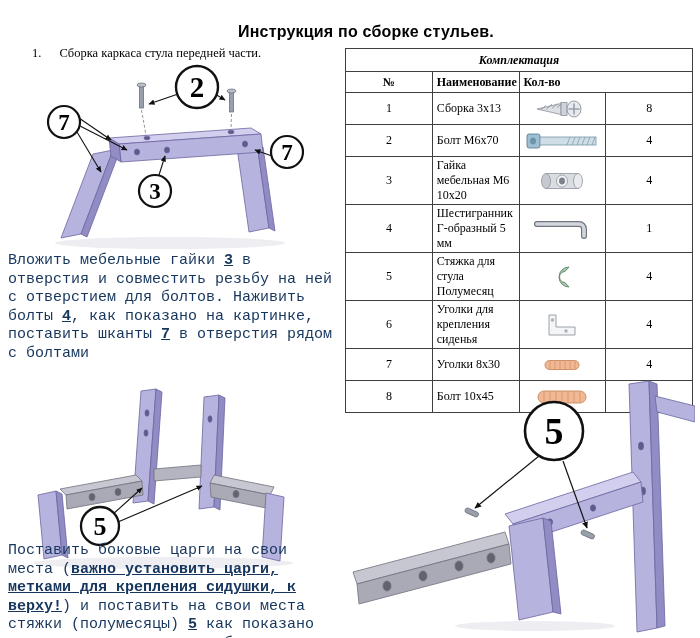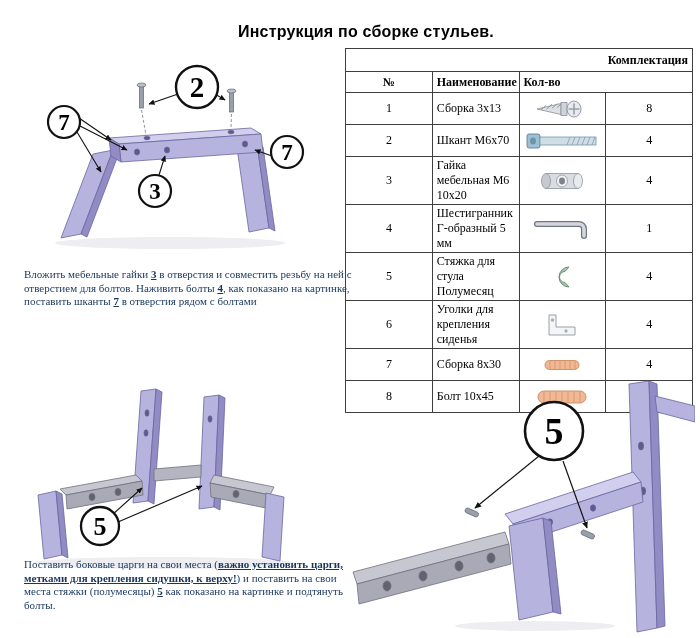--- a/index.html
+++ b/index.html
@@ -23,49 +23,52 @@
   .step1-heading { position: absolute; top: 46px; left: 32px; font-size: 12.5px; }
   .step-num { display: inline-block; margin-right: 18px; }
 
   .diagram { position: absolute; }
   .d1 { left: 15px;  top: 60px; }
   .d2 { left: 8px;   top: 383px; }
   .d3 { left: 345px; top: 376px; }
   .diagram text { font-family: "Liberation Serif", serif; font-weight: bold; fill: #000; }
 
   .caption {
-    position: absolute; margin: 16px;
+    position: absolute; margin: 0;
     color: var(--caption_text, #17365d);
-    font-size: 11px; line-height: 1.24;
+    font-size: 15px; line-height: 1.24; font-family: Liberation Mono, monospace;
   }
   .cap1 { left: 8px; top: 252px; width: 328px; }
   .cap2 { left: 8px; top: 542px; width: 332px; }
   .caption span.b { font-weight: bold; }
   .caption span.u { text-decoration: underline; }
 
   .kit {
     position: absolute; left: 345px; top: 48px; width: 348px;
     border-collapse: collapse; font-size: 12px; table-layout: fixed;
   }
   .kit td { border: 1px solid var(--table_border, #3f3f3f); padding: 1px 4px; vertical-align: middle; }
-  .t-title { text-align: right; font-weight: bold; height: 20px; }
+  .t-title { text-align: center; font-weight: bold; height: 20px; font-style: italic; }
   .th { text-align: left; font-weight: bold; height: 18px; }
   .c-num  { width: 28px;  text-align: center; }
   .c-name { width: 196px; padding-left: 7px; }
   .c-icon { width: 92px;  text-align: center; height: 29px; }
   .c-qty  { width: 28px;  text-align: center; }
   .c-icon svg { display: inline-block; vertical-align: middle; }
 </style>
 </head>
 <body>
 
 <div class="page">
 
   <h1 class="title">Инструкция по сборке стульев.</h1>
 
+  <div class="step1-heading">
+    <span class="step-num">1.</span><span>Сборка каркаса стула передней части.</span>
+  </div>
 
   <svg class="diagram d1" width="315" height="192" viewBox="0 0 315 192">
     <defs>
       <marker id="ah1" markerWidth="7" markerHeight="7" refX="5" refY="2.5" orient="auto">
         <path d="M0,0 L5.5,2.5 L0,5 Z" fill="#111"></path>
       </marker>
     </defs>
     <ellipse cx="155" cy="183" rx="115" ry="6" fill="#ededf2"></ellipse>
     <g stroke="#6a66a0" stroke-width="0.8">
       <polygon points="78,94 98,90 66,174 46,178" fill="#b7b3df"></polygon>
@@ -139,21 +142,21 @@
           <rect x="36" y="5.5" width="6" height="13" fill="#cfd4db" stroke="#8a8f99" stroke-width="0.8"></rect>
           <ellipse cx="49" cy="12" rx="7" ry="8" fill="#e7eaee" stroke="#8a8f99" stroke-width="0.9"></ellipse>
           <path d="M49 6.5 v11 M43.5 12 h11" stroke="#9aa0aa" stroke-width="1.6" fill="none"></path>
         </svg>
       </td>
       <td class="c-qty">8</td>
     </tr>
 
     <tr>
       <td class="c-num">2</td>
-      <td class="c-name">Шкант  М6х70</td>
+      <td class="c-name">Болт  М6х70</td>
       <td class="c-icon">
         <svg width="80" height="24" viewBox="0 0 80 24">
           <rect x="3" y="5" width="13" height="14" rx="2" fill="#9fc0d4" stroke="#5f8296" stroke-width="0.9"></rect>
           <ellipse cx="9" cy="12" rx="3" ry="3.5" fill="#6e94a8"></ellipse>
           <rect x="16" y="8" width="56" height="8" fill="#cfdde6" stroke="#7797a8" stroke-width="0.8"></rect>
           <path d="M46 8 l-3 8 M51 8 l-3 8 M56 8 l-3 8 M61 8 l-3 8 M66 8 l-3 8 M71 8 l-3 8" stroke="#7797a8" stroke-width="0.7" fill="none"></path>
         </svg>
       </td>
       <td class="c-qty">4</td>
     </tr>
@@ -204,21 +207,21 @@
           <path d="M14 3 H21 V15 H40 V23 H14 Z" fill="#f4f5f7" stroke="#9aa0a8" stroke-width="1"></path>
           <circle cx="17.5" cy="8" r="1.7" fill="#aab0b8"></circle>
           <circle cx="31" cy="19" r="1.7" fill="#aab0b8"></circle>
         </svg>
       </td>
       <td class="c-qty">4</td>
     </tr>
 
     <tr>
       <td class="c-num">7</td>
-      <td class="c-name">Сборка 8х30</td>
+      <td class="c-name">Уголки 8х30</td>
       <td class="c-icon">
         <svg width="60" height="22" viewBox="0 0 60 22">
           <rect x="13" y="6.5" width="34" height="9" rx="4.5" fill="#f0b895" stroke="#c9885c" stroke-width="0.9"></rect>
           <path d="M18 6.5 V15.5 M23 6.5 V15.5 M28 6.5 V15.5 M33 6.5 V15.5 M38 6.5 V15.5 M43 6.5 V15.5" stroke="#d99a70" stroke-width="1" fill="none"></path>
         </svg>
       </td>
       <td class="c-qty">4</td>
     </tr>
 
     <tr>

